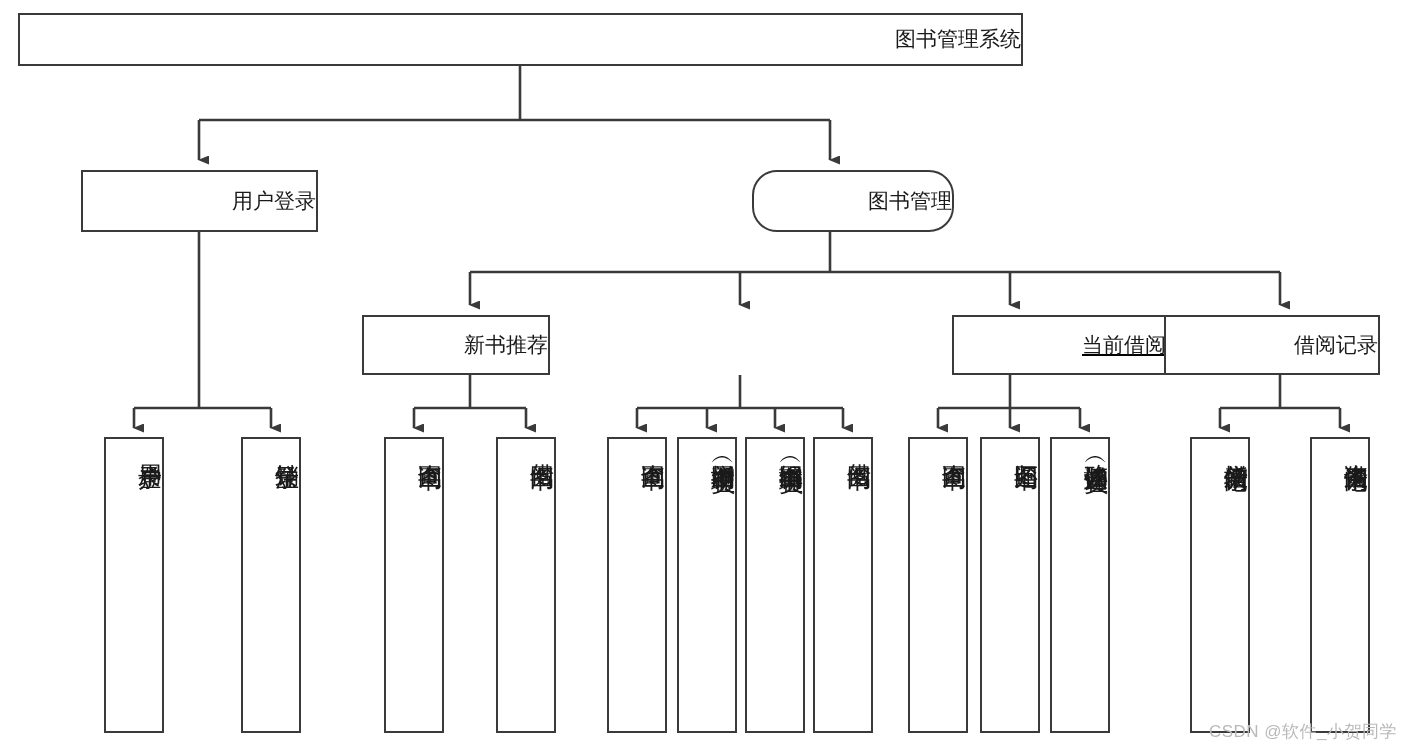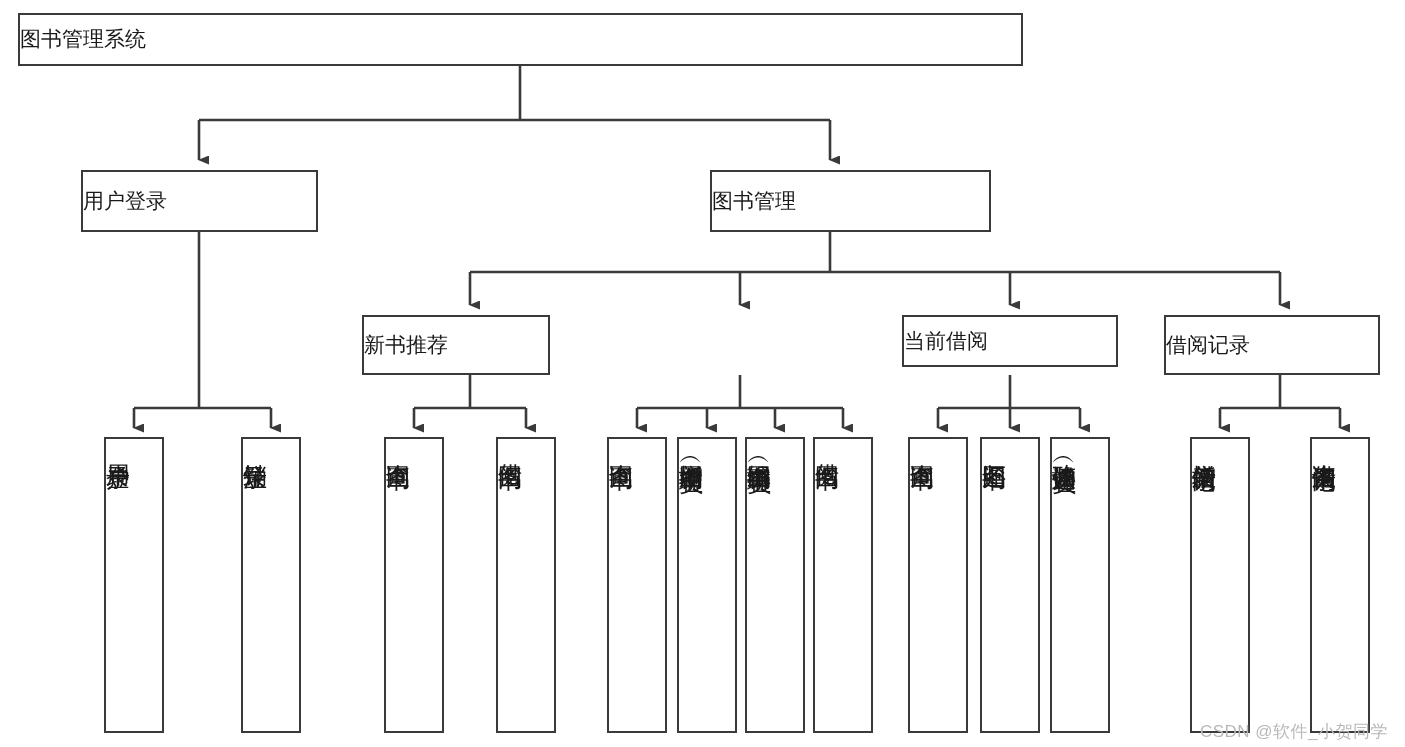--- a/index.html
+++ b/index.html
@@ -26,21 +26,21 @@
     width: 1405px;
     height: 747px;
   }
   .node {
     position: absolute;
     box-sizing: border-box;
     background: #ffffff;
     border: 2px solid #3a3a3a;
     display: flex;
     align-items: center;
-    justify-content: flex-start;
+    justify-content: flex-end;
     overflow: hidden;
   }
   .node .label {
     color: #1a1a1a;
     text-align: center;
     line-height: 1.18;
     white-space: nowrap;
   }
   .node.horizontal .label {
     font-size: 21px;
@@ -54,21 +54,21 @@
   }
   .node.vertical .label {
     writing-mode: vertical-rl;
     text-orientation: upright;
     font-size: 24px;
     letter-spacing: 1px;
     line-height: 1;
   }
   .watermark {
     position: absolute;
-    right: 17px;
+    right: 8px;
     bottom: 4px;
     font-size: 17px;
     color: #b9b9b9;
     white-space: nowrap;
     letter-spacing: 0.5px;
   }
 </style>
 </head>
 <body>
 
@@ -130,28 +130,28 @@
     </g>
   </svg>
 
   <div class="node horizontal root" style="left:18px; top:13px; width:1005px; height:53px;">
     <span class="label">图书管理系统</span>
   </div>
 
   <div class="node horizontal" style="left:81px; top:170px; width:237px; height:62px;">
     <span class="label">用户登录</span>
   </div>
-  <div class="node horizontal" style="left:710px; top:170px; width:281px; height:62px;">
+  <div class="node horizontal" style="left:752px; top:170px; width:202px; height:62px;border-radius:25px;">
     <span class="label">图书管理</span>
   </div>
 
   <div class="node horizontal" style="left:362px; top:315px; width:188px; height:60px;">
     <span class="label">新书推荐</span>
   </div>
-  <div class="node horizontal" style="left:902px; top:315px; width:216px; height:52px;">
+  <div class="node horizontal" style="left:952px; top:315px; width:216px; height:60px;text-decoration:underline;">
     <span class="label">当前借阅</span>
   </div>
   <div class="node horizontal" style="left:1164px; top:315px; width:216px; height:60px;">
     <span class="label">借阅记录</span>
   </div>
 
   <div class="node vertical" style="left:104px; top:437px; width:60px; height:296px;">
     <span class="label">用户登录</span>
   </div>
   <div class="node vertical" style="left:241px; top:437px; width:60px; height:296px;">

